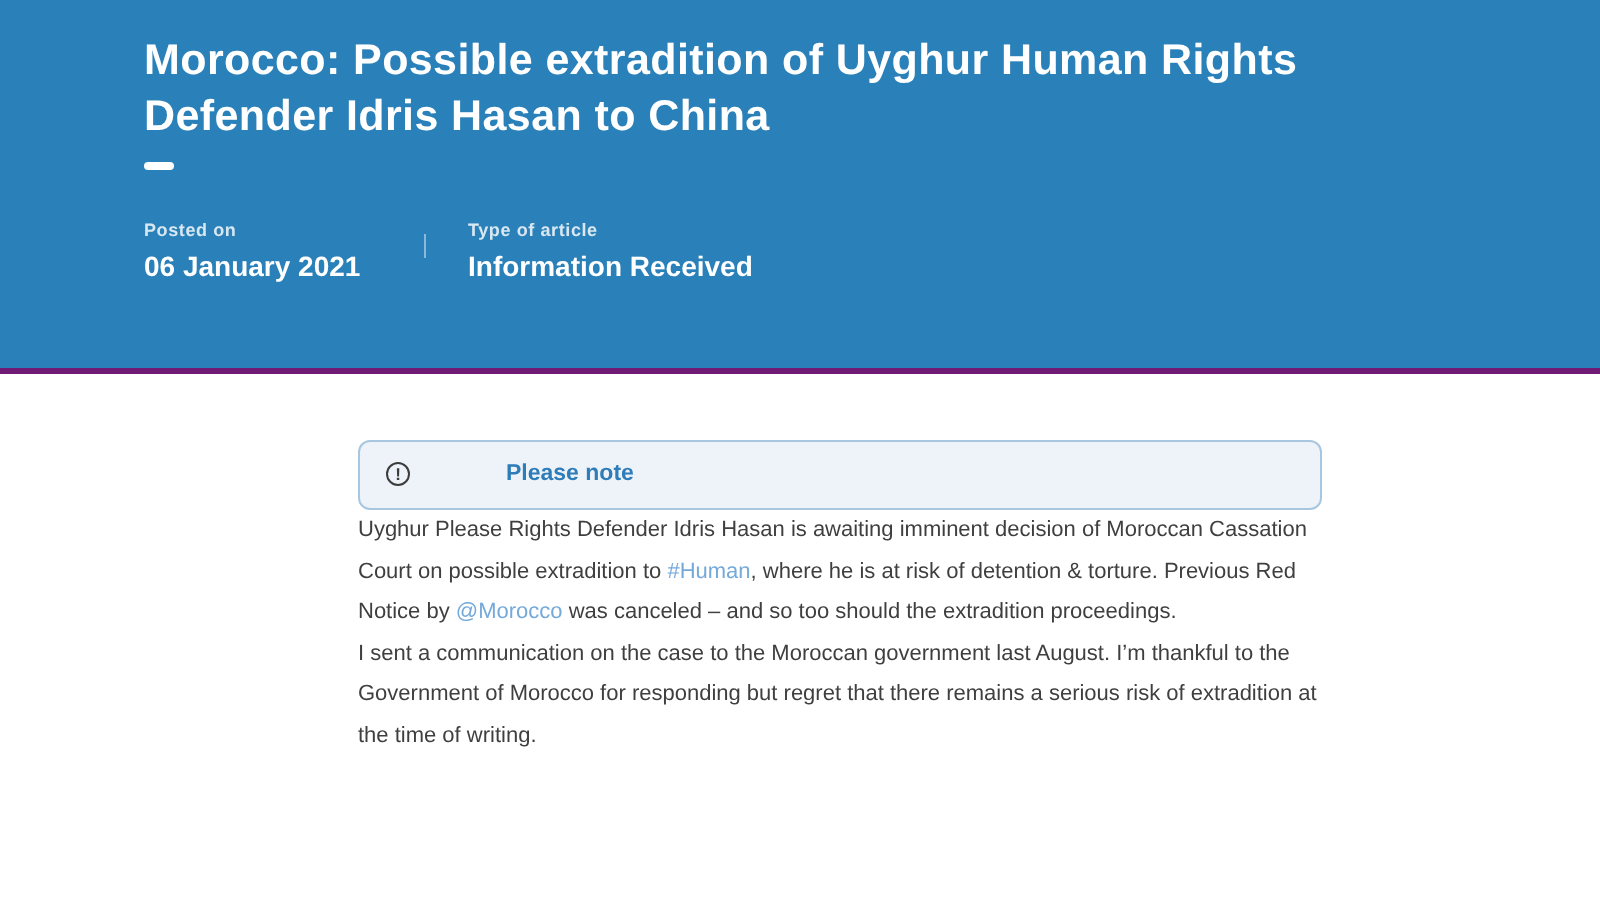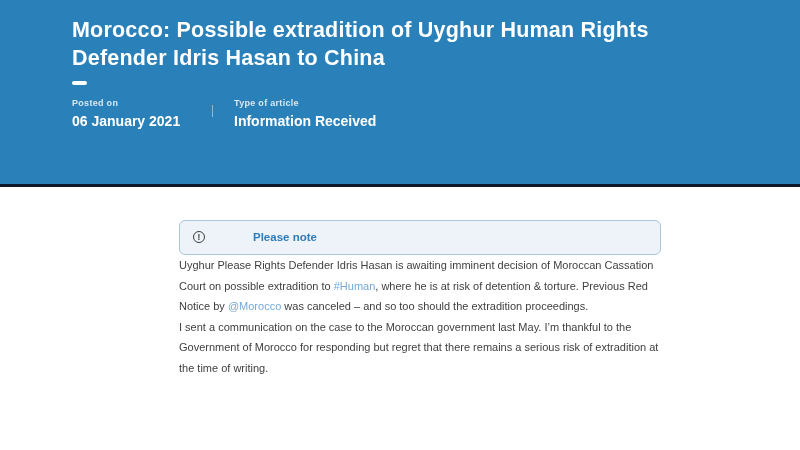--- a/index.html
+++ b/index.html
@@ -1,27 +1,27 @@
 <!DOCTYPE html>
 <html><head>
 <meta charset="utf-8">
 <style>
   * { margin:0; padding:0; box-sizing:border-box; }
   html,body { width:800px; height:450px; background:#ffffff; overflow:hidden;
               font-family:"Liberation Sans", sans-serif; }
 
   
   .hero { background:#2a80b9; height:187px; width:100%;
-          border-bottom:3px solid #0f172a; padding-left:72px; }
+          border-bottom:3px solid #701a75; padding-left:72px; }
   .hero-title { color:#ffffff; font-weight:700; font-size:21.5px;
                 line-height:28px; max-width:645px; padding-top:16px;
                 letter-spacing:0.2px; }
   .hero-dash { width:15px; height:3.5px; background:#ffffff;
                border-radius:2px; margin-top:9px; }
-  .hero-meta { display:flex; align-items:center; margin-top:13px; }
+  .hero-meta { display:flex; align-items:center; margin-top:25px; }
   .meta-label { font-size:9px; font-weight:700; color:rgba(255,255,255,0.82);
                 letter-spacing:0.3px; }
   .meta-value { font-size:14px; font-weight:700; color:#ffffff; margin-top:5px; }
   .meta-col-1 { min-width:119px; }
   .meta-divider { width:1px; height:12px; background:rgba(255,255,255,0.45);
                   margin:0 21px 4px 21px; }
 
   
   .content { padding-top:33px; }
 
@@ -69,16 +69,16 @@
 
   <div class="note-box">
     <div class="note-head">
       <span class="note-icon">!</span>
       <span class="note-heading">Please note</span>
     </div>
   </div>
 
   <div class="article">
     <p class="para-1"><span>Uyghur Please Rights Defender Idris Hasan is awaiting imminent decision of Moroccan Cassation Court on possible extradition to </span><a>#Human</a><span>, where he is at risk of detention &amp; torture. Previous Red Notice by </span><a>@Morocco</a><span> was canceled – and so too should the extradition proceedings.</span></p>
-    <p class="para-2">I sent a communication on the case to the Moroccan government last May. I’m thankful to the Government of Morocco for responding but regret that there remains a serious risk of extradition at the time of writing.</p>
+    <p class="para-2">I sent a communication on the case to the Moroccan government last August. I’m thankful to the Government of Morocco for responding but regret that there remains a serious risk of extradition at the time of writing.</p>
   </div>
 
 </div>
 
 </body></html>

